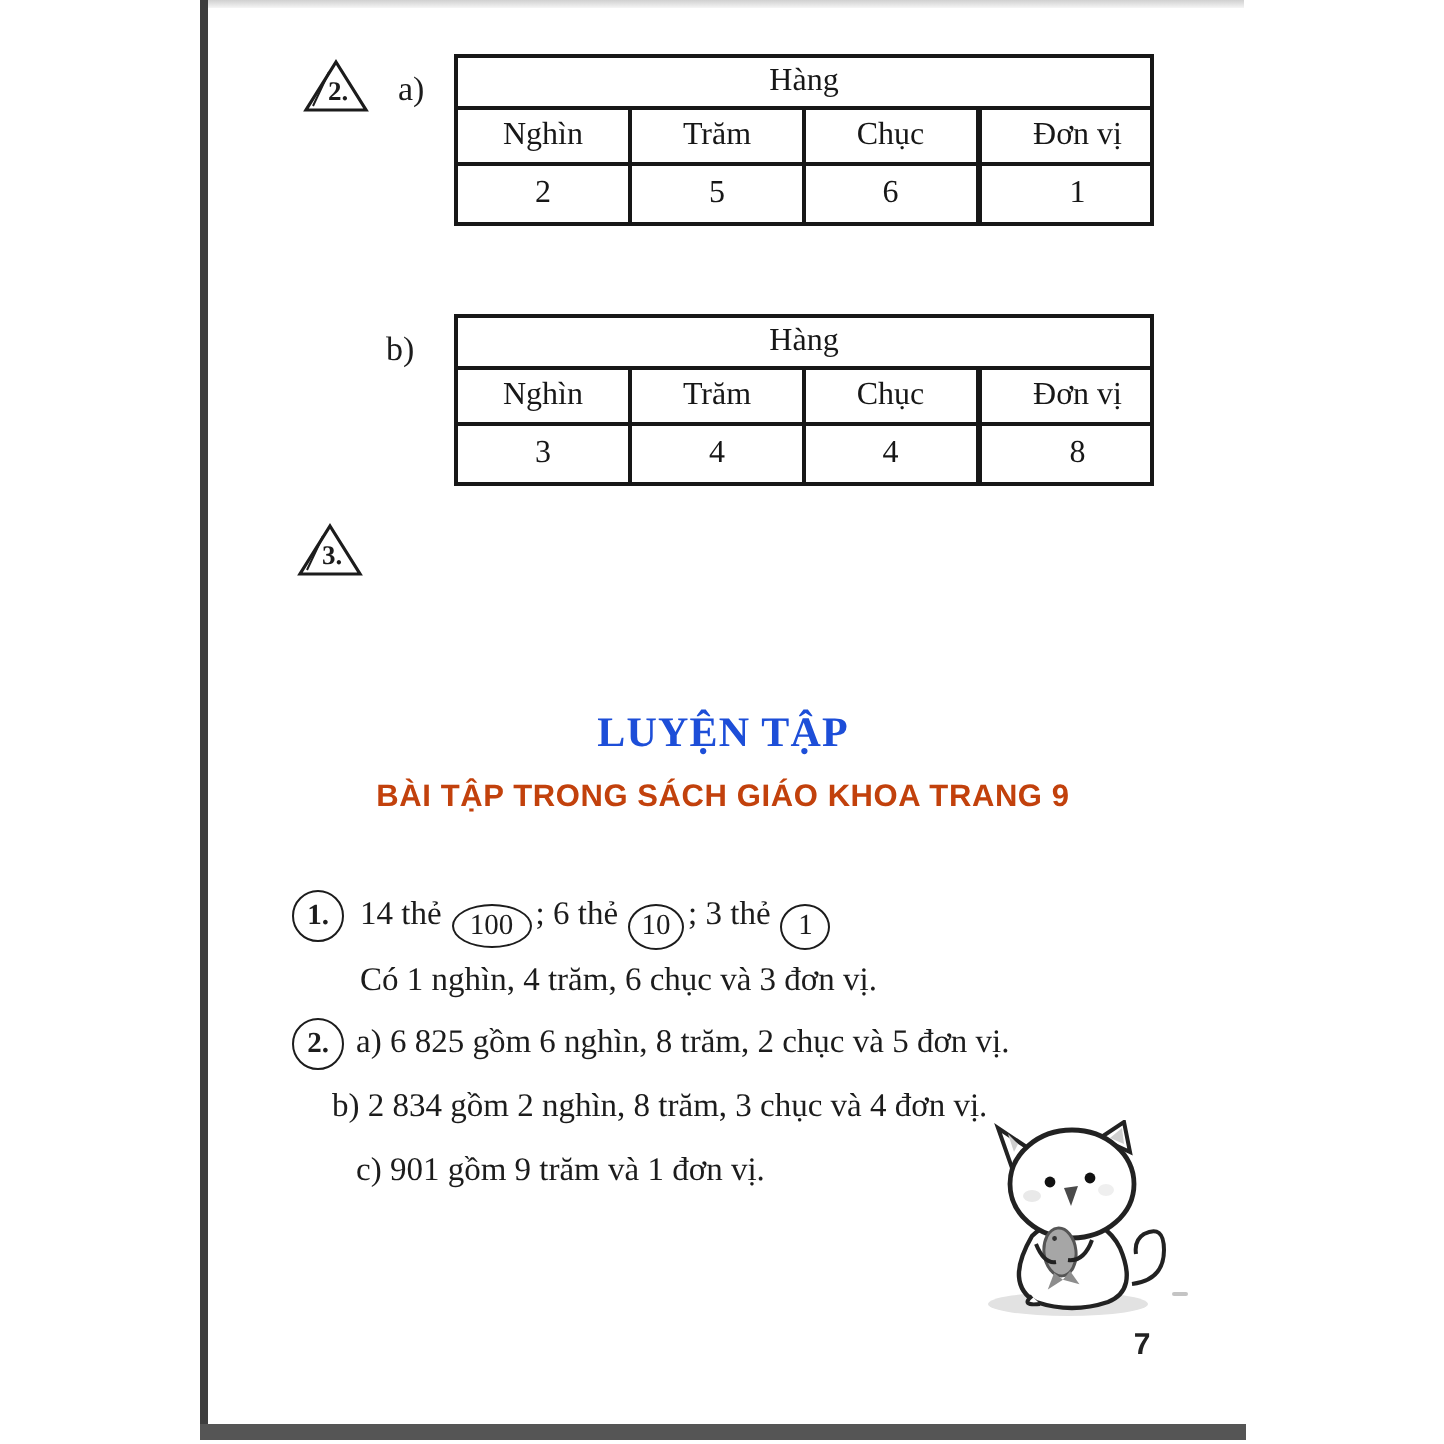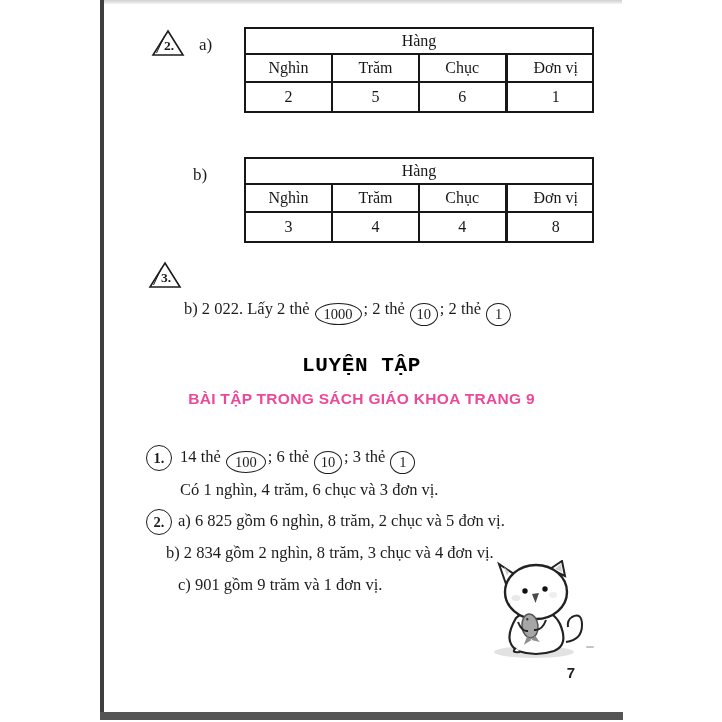--- a/index.html
+++ b/index.html
@@ -8,21 +8,21 @@
     font-family:"Liberation Serif","DejaVu Serif",serif;color:#1c1c1c;
   }
   
   .edge-left{position:absolute;left:100px;top:0;width:4px;height:714px;background:#3e3e3e;}
   .edge-top{position:absolute;left:104px;top:0;width:518px;height:4px;
     background:linear-gradient(to bottom,#d0d0d0,#f5f5f5);}
   .edge-bottom{position:absolute;left:100px;top:712px;width:523px;height:8px;background:#555555;}
 
   
   .pv-table{position:absolute;border-collapse:collapse;width:350px;table-layout:fixed;
-    font-size:16px;text-align:center;color:#171717;margin-left:17px;}
+    font-size:16px;text-align:center;color:#171717;}
   .pv-table td{border:2px solid #171717;height:26px;padding:0;}
   .pv-table td.pv-hd{height:24px;}
   .pv-table td.thick{border-left:3px solid #171717;padding-left:12px;}
   .pv-table tr.pv-vals td{height:28px;}
 
   
   .tline{position:absolute;white-space:nowrap;font-size:16.5px;}
   .plabel{position:absolute;font-size:17px;}
 
   
@@ -38,25 +38,25 @@
   
   .card{display:inline-block;border:1.5px solid #1c1c1c;border-radius:50%;text-align:center;
     font-size:14.5px;line-height:20px;vertical-align:-5px;margin:0 2px 0 5px;box-sizing:border-box;}
   .c4{width:47px;height:22px;}
   .c3{width:40px;height:22px;}
   .c2{width:28px;height:23px;line-height:21px;}
   .c1{width:25px;height:23px;line-height:21px;}
 
   
   .sec-title{position:absolute;left:100px;width:523px;text-align:center;
-    font-family:Liberation Mono, monospace;font-weight:bold;
-    font-size:21px;letter-spacing:0.6px;color:#000000;}
+    font-family:Liberation Serif, serif;font-weight:bold;
+    font-size:21px;letter-spacing:0.6px;color:#1d4ed8;}
   .sec-subtitle{position:absolute;left:100px;width:523px;text-align:center;
     font-family:"Liberation Sans","DejaVu Sans",sans-serif;font-weight:bold;
-    font-size:15.5px;letter-spacing:0.3px;color:#ec4899;}
+    font-size:15.5px;letter-spacing:0.3px;color:#c2410c;}
 
   .page-num{position:absolute;left:558px;top:664px;width:26px;text-align:center;
     font-family:"Liberation Sans","DejaVu Sans",sans-serif;font-weight:bold;font-size:15px;color:#222;}
 
   .cat-wrap{position:absolute;left:482px;top:560px;width:116px;height:106px;}
 </style>
 </head>
 <body>
 
 <div class="screen">
@@ -118,23 +118,20 @@
 
   <div class="tri" style="left:148px;top:261px">
     <svg width="34" height="28" viewBox="0 0 34 28">
       <polygon points="17,2 32,26 2,26" fill="none" stroke="#1c1c1c" stroke-width="1.6"></polygon>
       <line x1="13.5" y1="7" x2="5.5" y2="24" stroke="#1c1c1c" stroke-width="1"></line>
     </svg>
     <span class="tri-num">3.</span>
   </div>
 
 
-  <div class="tline" style="left:184px;top:299px">
-    <span>b) 2 022. Lấy 2 thẻ</span><span class="card c4">1000</span><span>; 2 thẻ</span><span class="card c2">10</span><span>; 2 thẻ</span><span class="card c1">1</span>
-  </div>
 
   <div class="sec-title" style="top:354px">LUYỆN TẬP</div>
   <div class="sec-subtitle" style="top:390px">BÀI TẬP TRONG SÁCH GIÁO KHOA TRANG 9</div>
 
   <div class="cmark" style="left:146px;top:445px">1.</div>
   <div class="tline" style="left:180px;top:447px">
     <span>14 thẻ</span><span class="card c3">100</span><span>; 6 thẻ</span><span class="card c2">10</span><span>; 3 thẻ</span><span class="card c1">1</span>
   </div>
   <div class="tline" style="left:180px;top:480px">Có 1 nghìn, 4 trăm, 6 chục và 3 đơn vị.</div>
 

